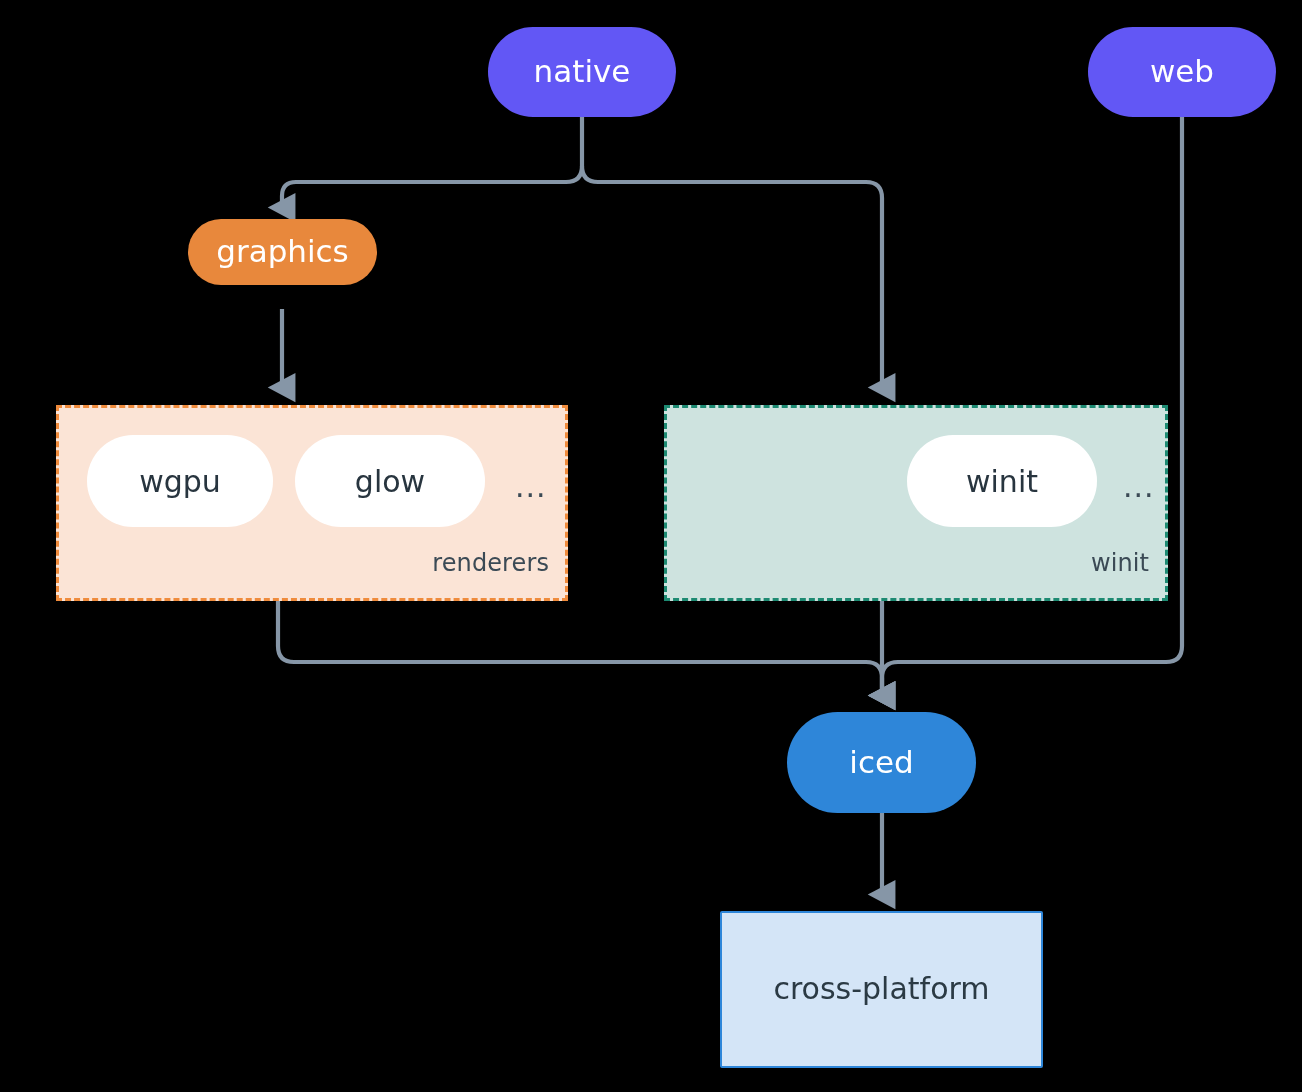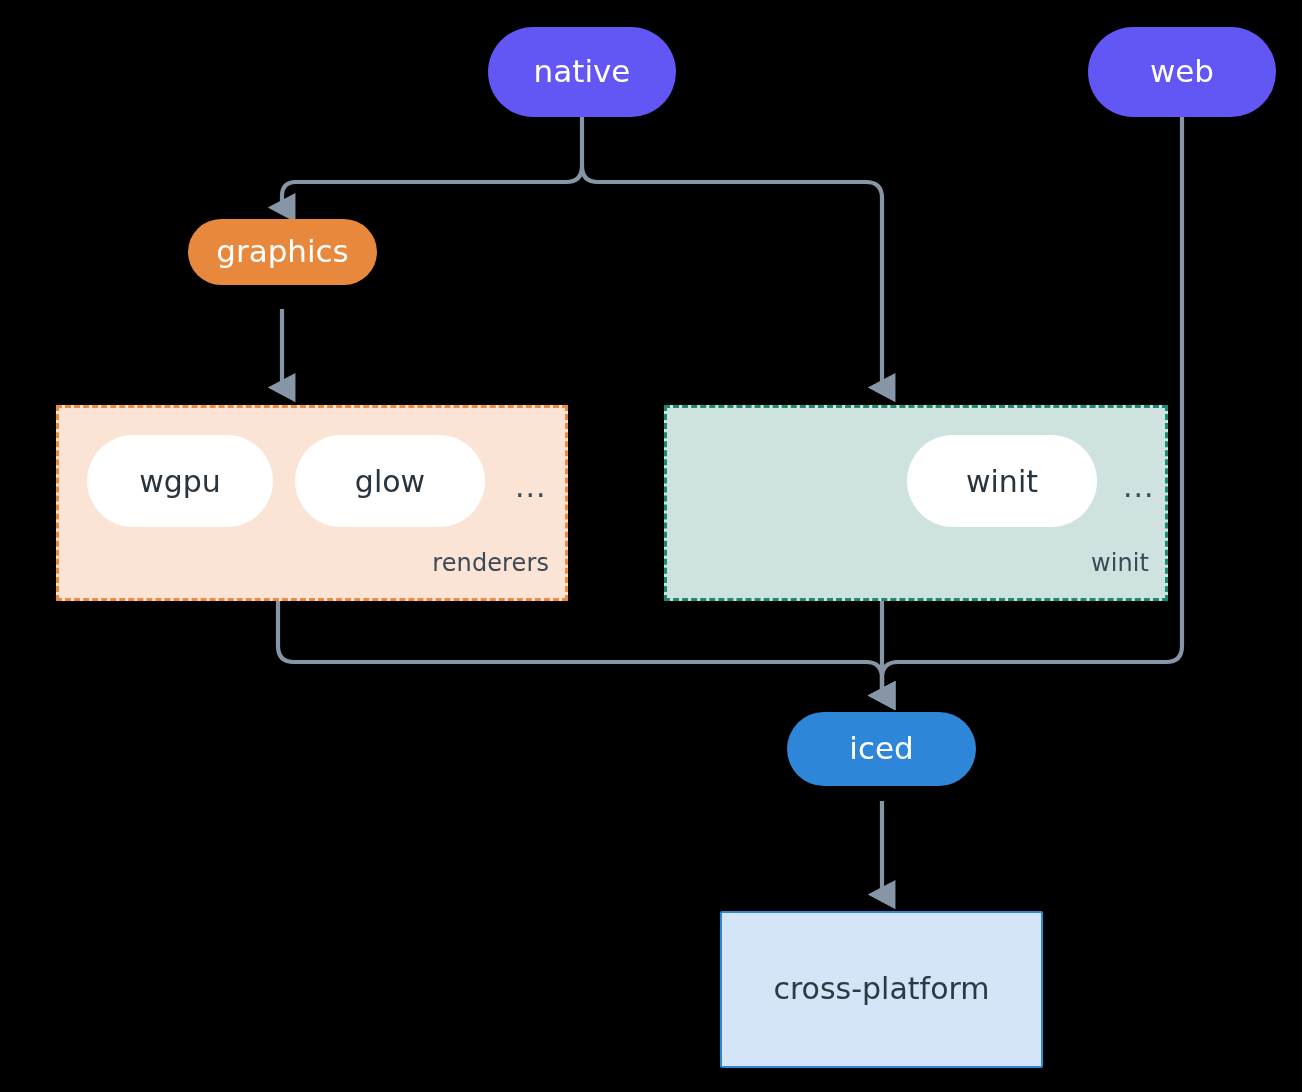--- a/index.html
+++ b/index.html
@@ -161,21 +161,21 @@
   </div>
 
   <div class="group group-shells" style="left:630px; top:405px; width:504px; height:196px;">
     <div class="leaf" style="left:240px; top:27px; width:190px; height:92px;">
       <span>winit</span>
     </div>
     <div class="ellipsis" style="left:456px; top:64px;">...</div>
     <div class="group-label">winit</div>
   </div>
 
-  <div class="node pill node-iced" style="left:787px; top:712px; width:189px; height:74px;">
+  <div class="node pill node-iced" style="left:787px; top:712px; width:189px; height:101px;">
     <span>iced</span>
   </div>
 
   <div class="node node-app" style="left:720px; top:911px; width:323px; height:157px; flex-direction:column;">
     <span>cross-platform</span>
   </div>
 
 </div>
 
 </body></html>

